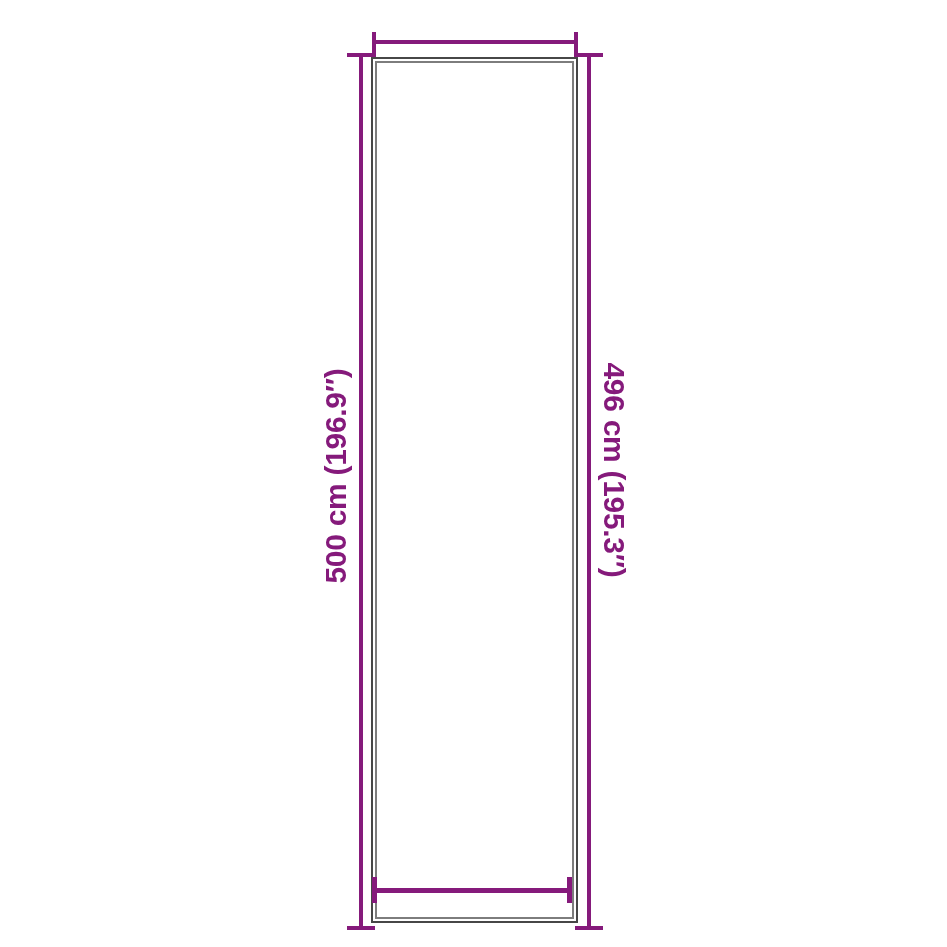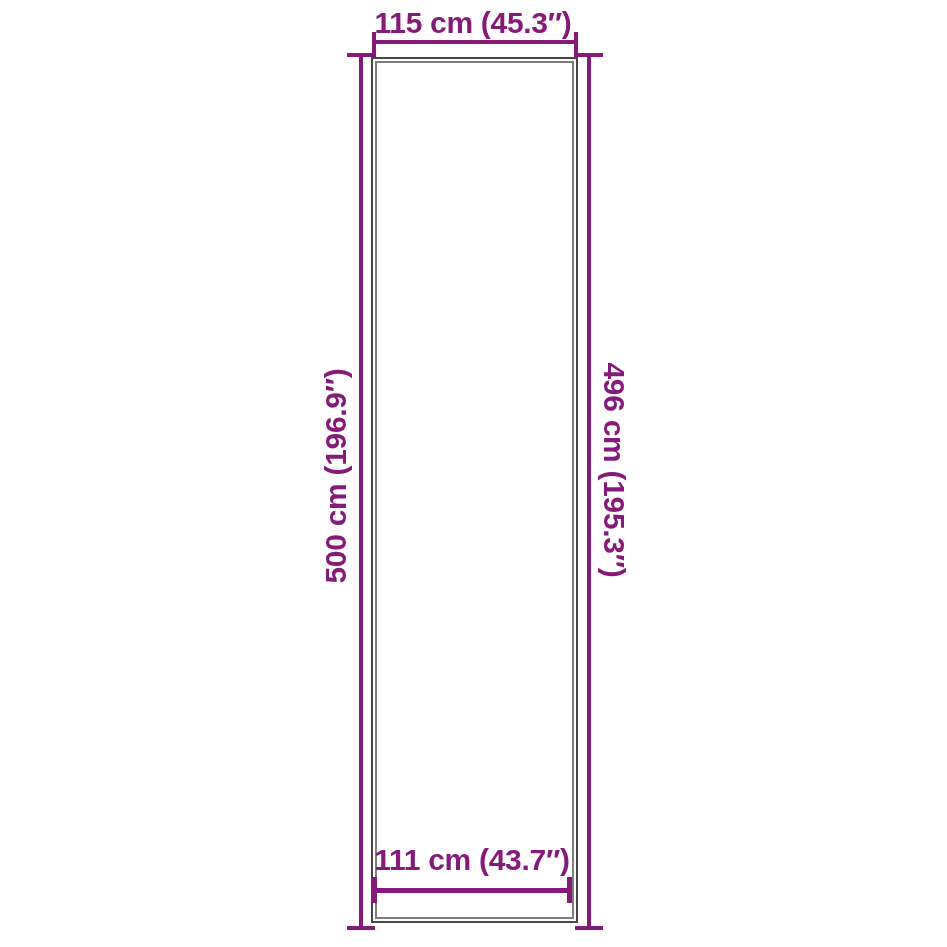--- a/index.html
+++ b/index.html
@@ -76,33 +76,31 @@
 </style>
 </head>
 <body>
 
 <div class="stage" style="--bg: #ffffff; --dim: #851A7B; --outline-outer: #474747; --outline-inner: #7d7d7d;">
 
   <div class="product-rect">
     <div class="product-rect-inner"></div>
   </div>
 
-  <div class="dim-label label-top">115 cm (45.3″)</div>
   <div class="pl line-top"></div>
   <div class="pl tick-top-left"></div>
   <div class="pl tick-top-right"></div>
 
   <div class="dim-label label-left">500 cm (196.9″)</div>
   <div class="pl line-left"></div>
   <div class="pl tick-left-top"></div>
   <div class="pl tick-left-bottom"></div>
 
   <div class="dim-label label-right">496 cm (195.3″)</div>
   <div class="pl line-right"></div>
   <div class="pl tick-right-top"></div>
   <div class="pl tick-right-bottom"></div>
 
-  <div class="dim-label label-bottom">111 cm (43.7″)</div>
   <div class="pl line-bottom"></div>
   <div class="pl tick-bottom-left"></div>
   <div class="pl tick-bottom-right"></div>
 
 </div>
 
 </body></html>

